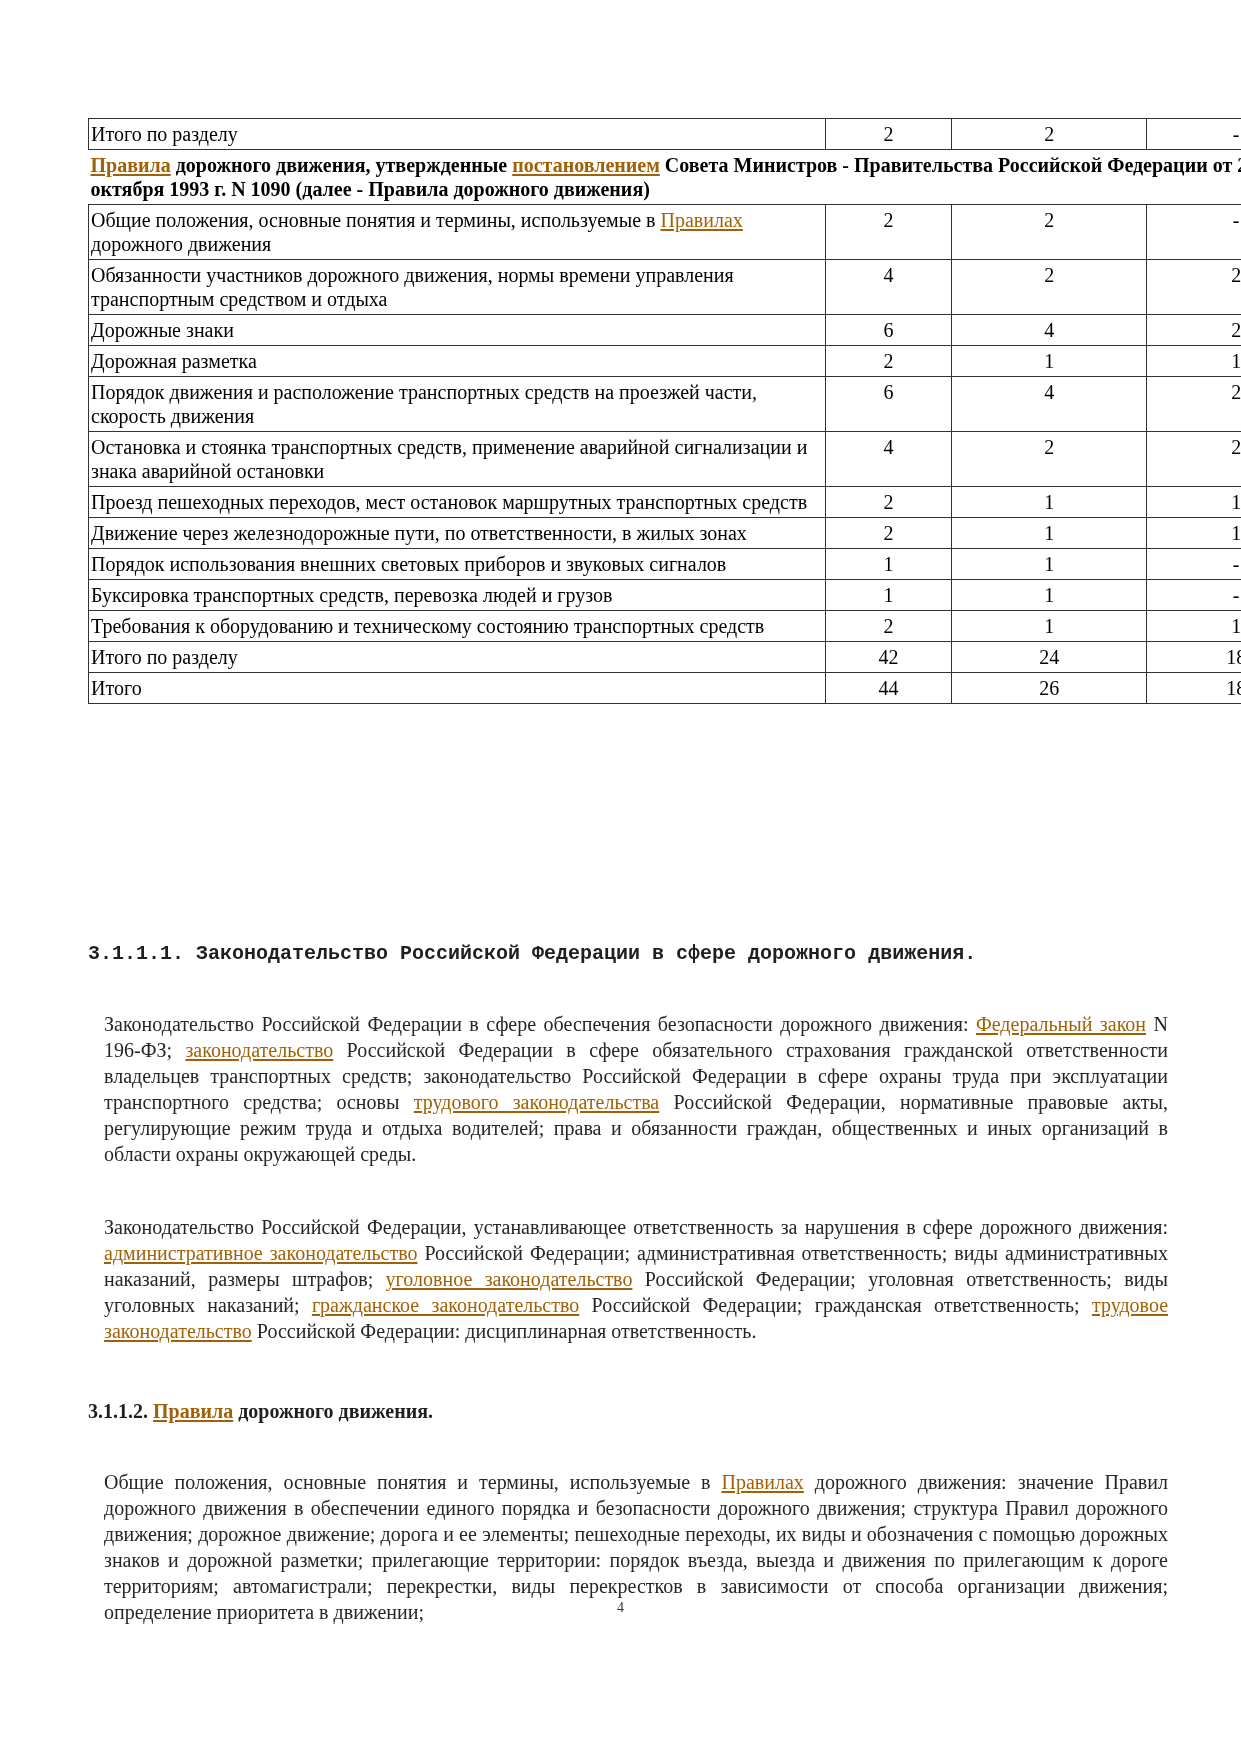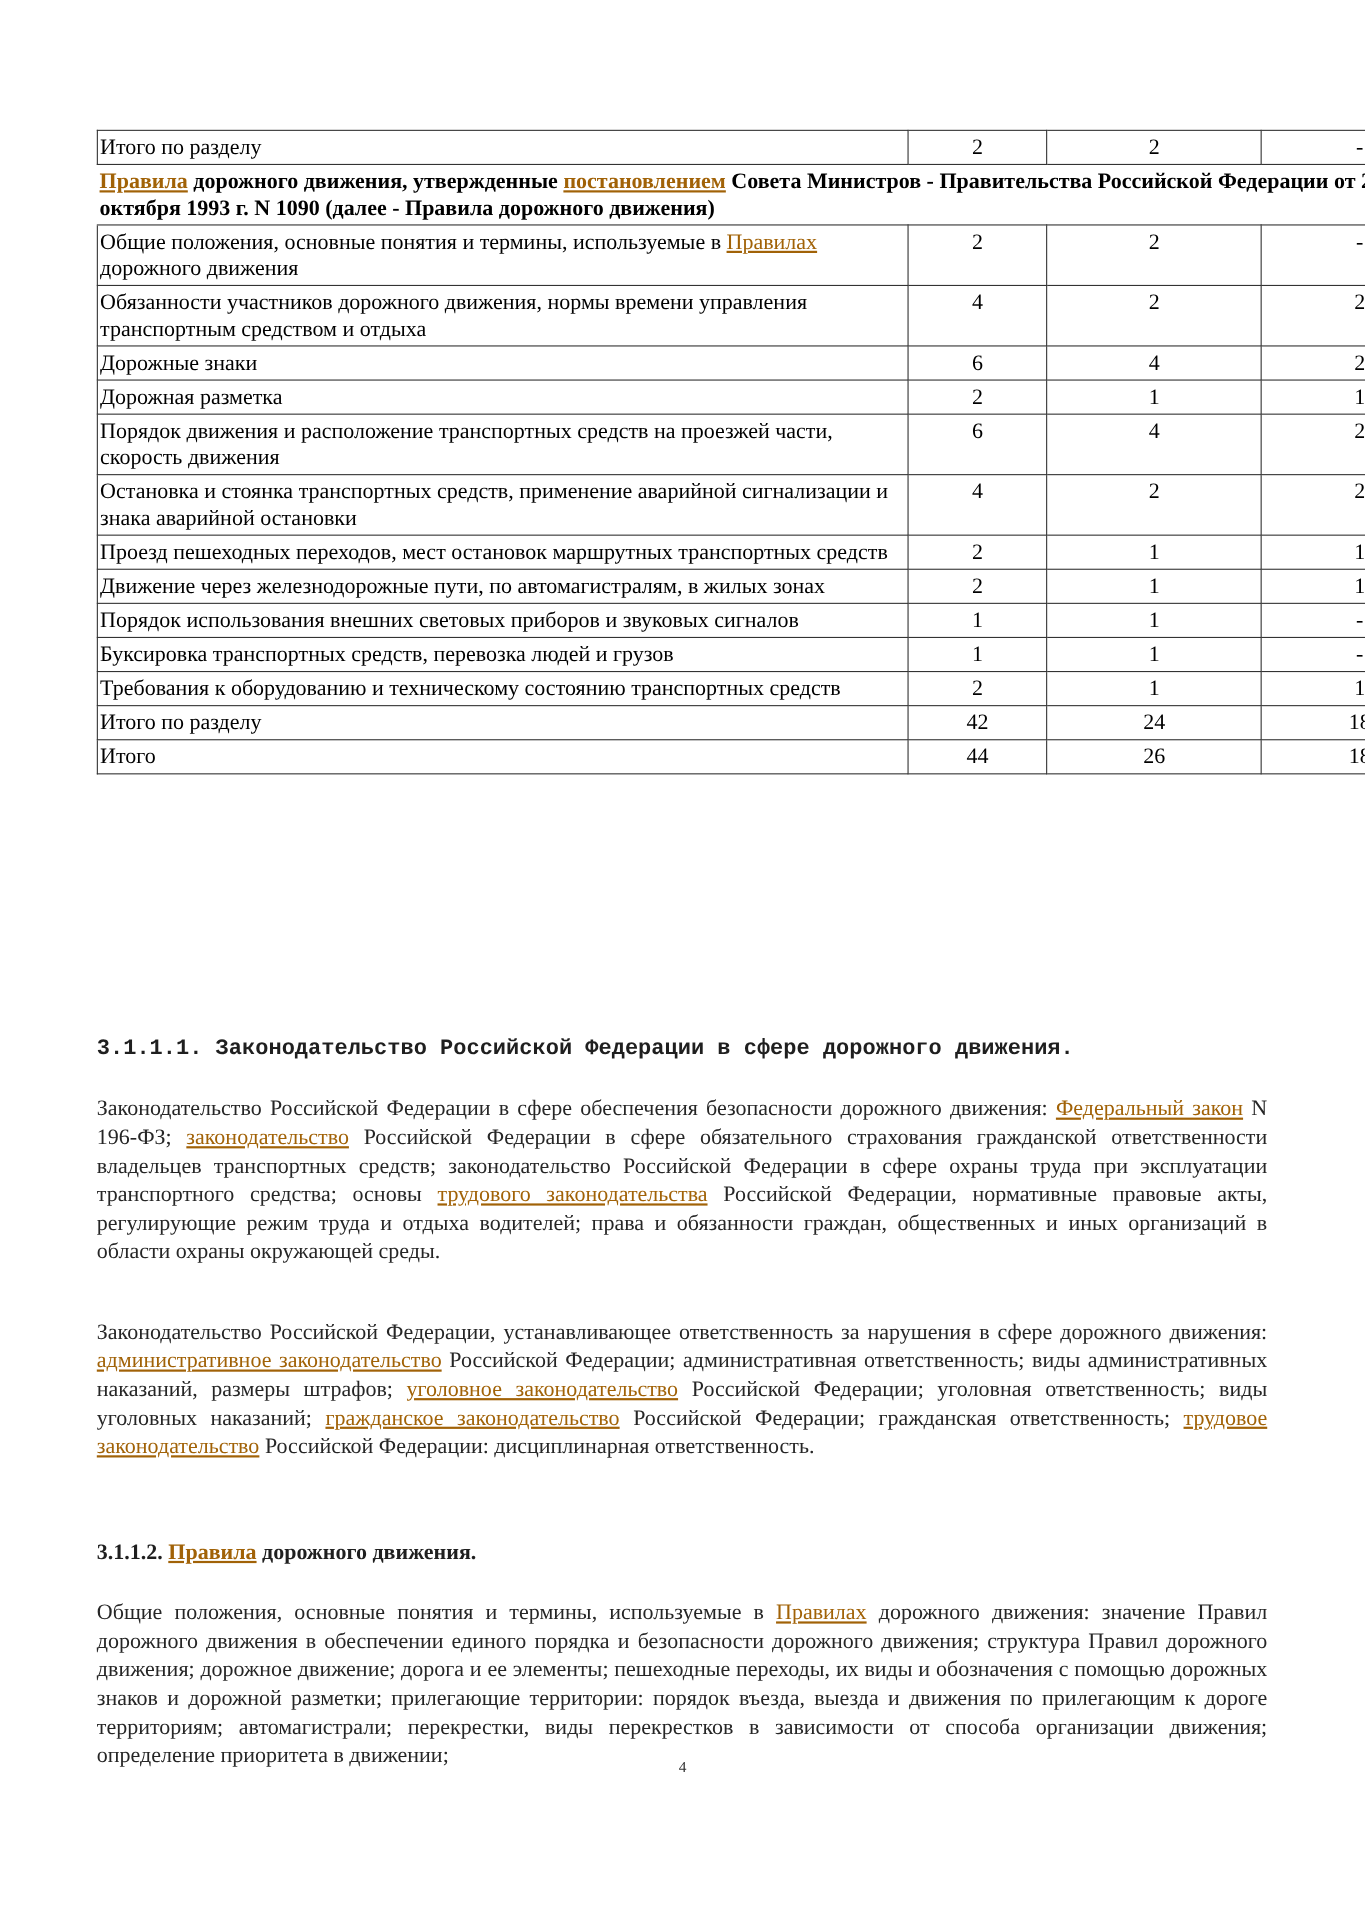--- a/index.html
+++ b/index.html
@@ -8,21 +8,21 @@
   .page { position: absolute; left: 0; top: 0; width: 1241px; height: 1755px; }
   a.lnk { color: #a16207; text-decoration: underline; text-underline-offset: 2px; }
   table.main { position: absolute; left: 88px; top: 118px; width: 1238px;
                border-collapse: collapse; font-size: 20px; line-height: 24px; color: #000; }
   table.main td { border: 1.5px solid #333; padding: 3px 2px 3px 2px; vertical-align: top; }
   table.main td.num { text-align: center; }
   col.c0 { width: 635px; } col.c1 { width: 109px; } col.c2 { width: 168px; } col.c3 { width: 154px; }
   td.section-title { font-weight: bold; }
   .heading { position: absolute; left: 88px; font-size: 20px; font-weight: bold; color: #1f1f1f; }
   .para { position: absolute; left: 88px; width: 1064px; font-size: 20px; line-height: 26px;
-          text-align: justify; color: #262626; margin: 0; }
+          text-align: justify; color: #262626; margin: 16px; }
   .pagenum { position: absolute; left: 0; width: 1241px; top: 1600px; text-align: center;
              font-size: 14px; color: #333; }
 </style>
 </head>
 <body>
 
 <div class="page">
 
   <table class="main">
     <colgroup>
@@ -77,21 +77,21 @@
           <td class="num">2</td>
           <td class="num">2</td>
         </tr>
     <tr>
           <td>Проезд пешеходных переходов, мест остановок маршрутных транспортных средств</td>
           <td class="num">2</td>
           <td class="num">1</td>
           <td class="num">1</td>
         </tr>
     <tr>
-          <td>Движение через железнодорожные пути, по автомагистралям, в жилых зонах</td>
+          <td>Движение через железнодорожные пути, по ответственности, в жилых зонах</td>
           <td class="num">2</td>
           <td class="num">1</td>
           <td class="num">1</td>
         </tr>
     <tr>
           <td>Порядок использования внешних световых приборов и звуковых сигналов</td>
           <td class="num">1</td>
           <td class="num">1</td>
           <td class="num">-</td>
         </tr>

